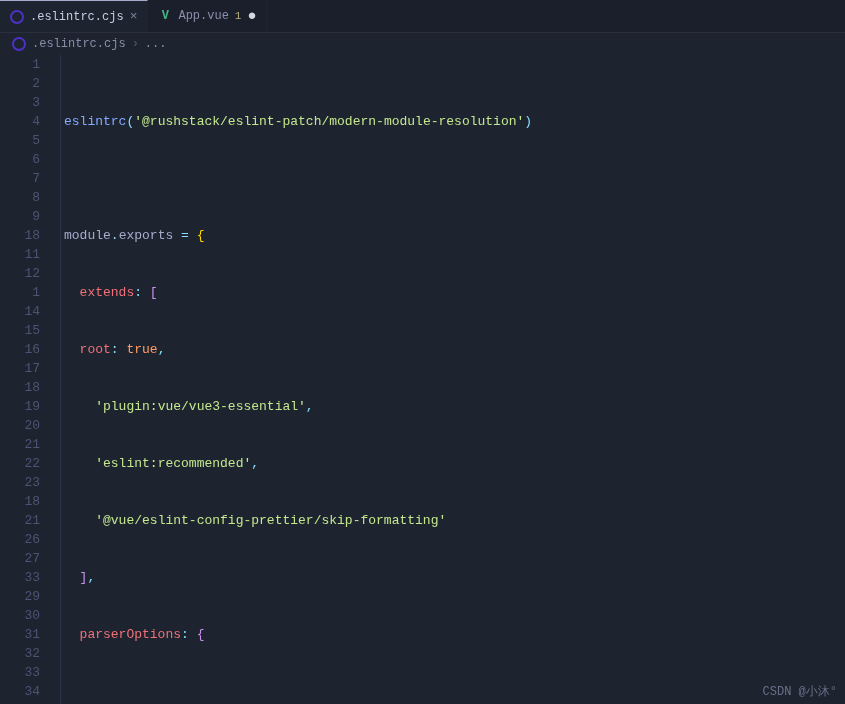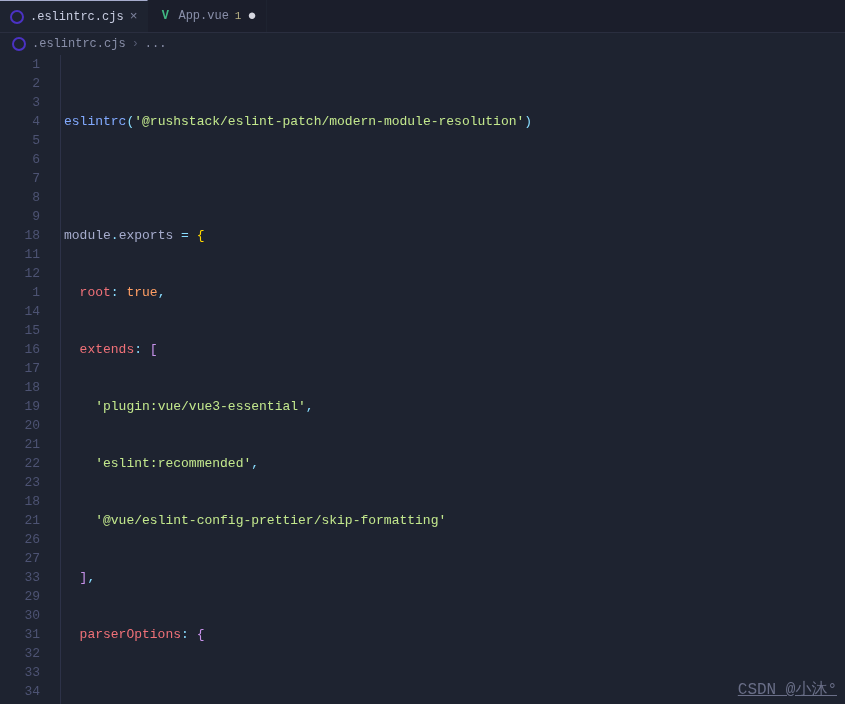--- a/index.html
+++ b/index.html
@@ -61,21 +61,21 @@
     .code-line { height: 19px; padding-left: 4px; }
     .c-comment { color: #676e95; font-style: italic; }
     .c-func { color: #82aaff; }
     .c-prop { color: #f07178; }
     .c-str { color: #c3e88d; }
     .c-punc { color: #89ddff; }
     .c-const { color: #ff9e64; }
     .c-br { color: #ffd700; }
     .c-br2 { color: #c792ea; }
     .c-default { color: #a6accd; }
-    .watermark { position: absolute; right: 8px; bottom: 4px; color: #6a6f88; font-size: 16px; text-decoration: underline; }
+    .watermark { position: absolute; right: 8px; bottom: 4px; color: #6a6f88; font-size: 12px; }
     .eslint-icon { width: 14px; height: 14px; border-radius: 50%; border: 2px solid #4b32c3; display:inline-block; }
     .vue-icon { color: #41b883; font-weight: bold; font-size: 12px; }
     .tab-mod { color: #b8b083; font-size: 11px; }
   </style>
 </head>
 <body>
 
 <div class="tabs">
   <div class="tab active">
     <span class="tab-icon">
@@ -136,22 +136,22 @@
       <div class="ln">31</div>
       <div class="ln">32</div>
       <div class="ln">33</div>
       <div class="ln">34</div>
     </div>
   <div class="code-area">
     <div class="vguide" style="left:0px"></div>
     <div class="code-line"><span class="c-func">eslintrc</span><span class="c-punc">(</span><span class="c-str">'@rushstack/eslint-patch/modern-module-resolution'</span><span class="c-punc">)</span></div>
     <div class="code-line"></div>
     <div class="code-line"><span class="c-default">module</span><span class="c-punc">.</span><span class="c-default">exports</span> <span class="c-punc">=</span> <span class="c-br">{</span></div>
+    <div class="code-line">  <span class="c-prop">extends</span><span class="c-punc">:</span> <span class="c-br2">[</span></div>
     <div class="code-line">  <span class="c-prop">root</span><span class="c-punc">:</span> <span class="c-const">true</span><span class="c-punc">,</span></div>
-    <div class="code-line">  <span class="c-prop">extends</span><span class="c-punc">:</span> <span class="c-br2">[</span></div>
     <div class="code-line">    <span class="c-str">'plugin:vue/vue3-essential'</span><span class="c-punc">,</span></div>
     <div class="code-line">    <span class="c-str">'eslint:recommended'</span><span class="c-punc">,</span></div>
     <div class="code-line">    <span class="c-str">'@vue/eslint-config-prettier/skip-formatting'</span></div>
     <div class="code-line">  <span class="c-br2">]</span><span class="c-punc">,</span></div>
     <div class="code-line">  <span class="c-prop">parserOptions</span><span class="c-punc">:</span> <span class="c-br2">{</span></div>
     
     
     
     
     

